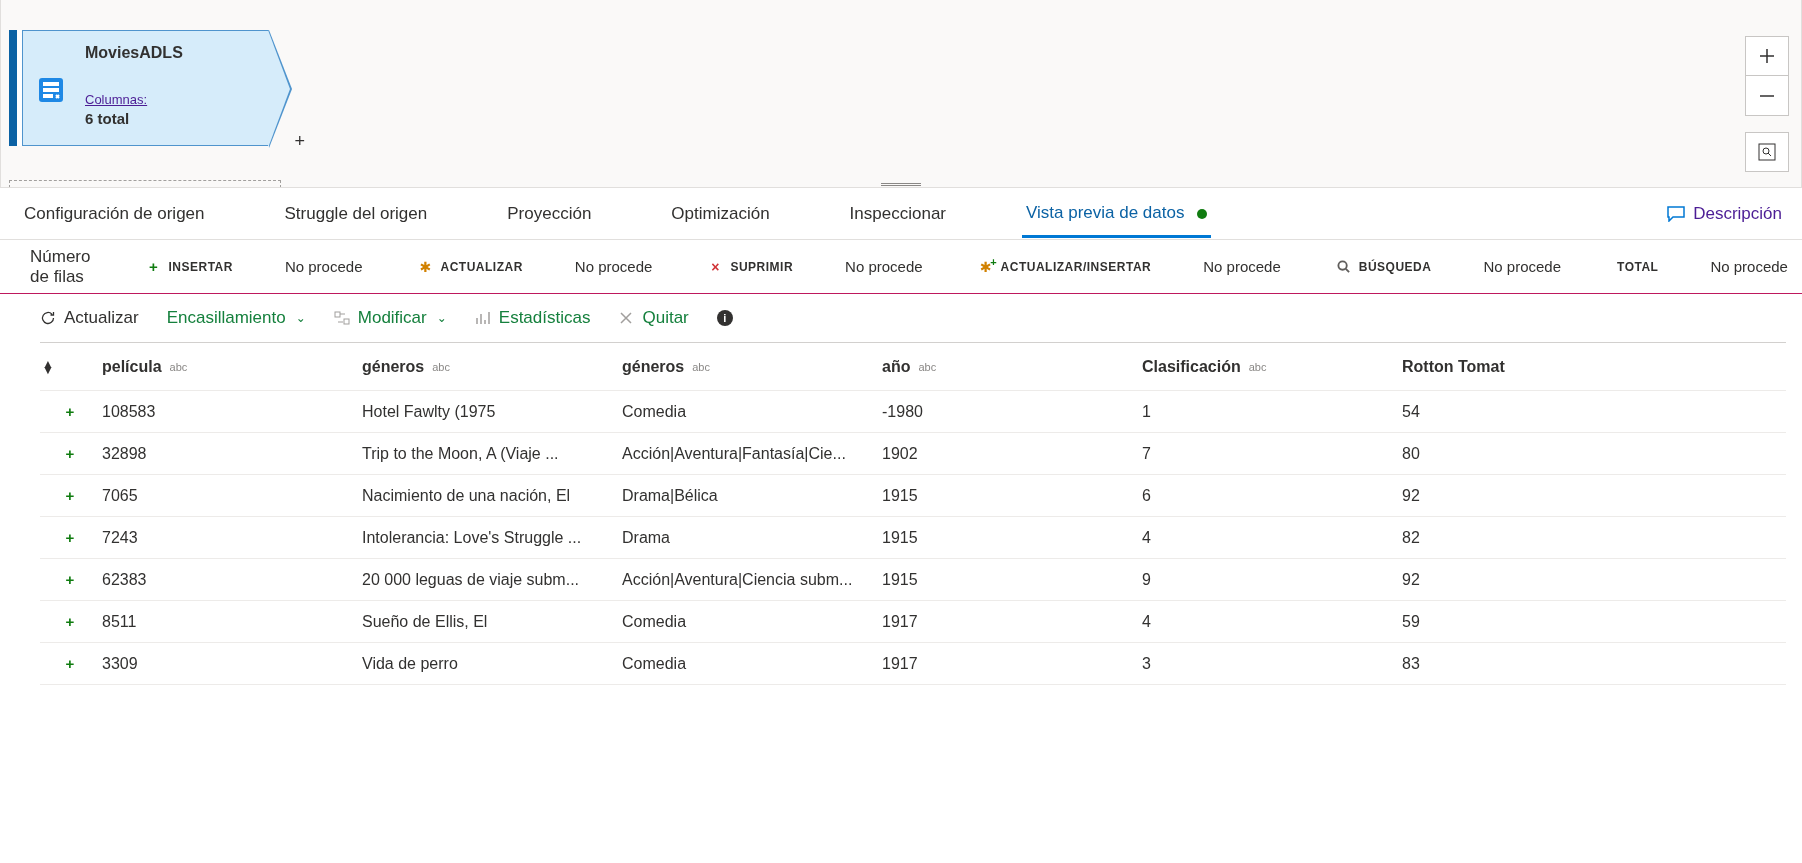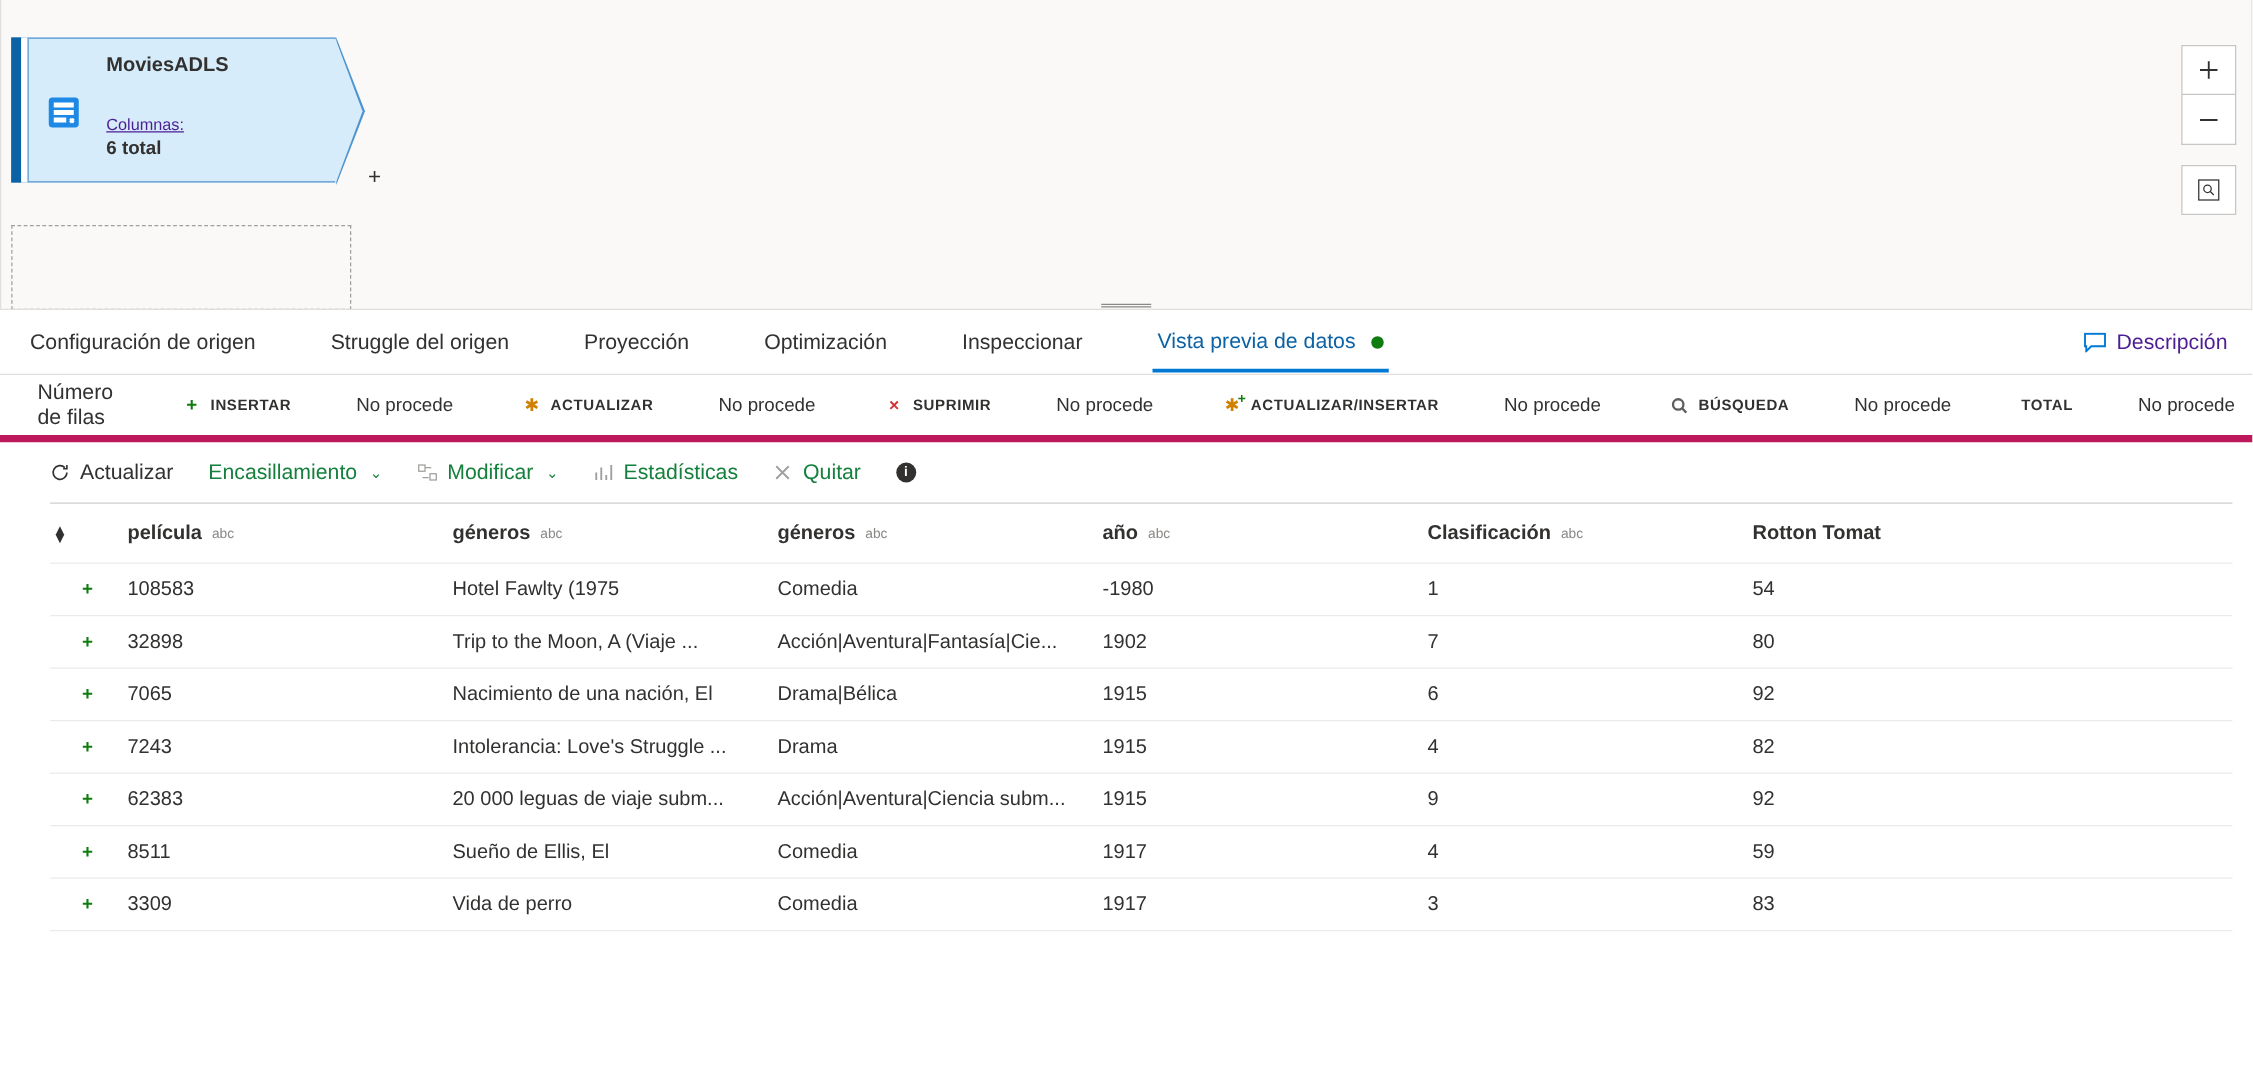--- a/index.html
+++ b/index.html
@@ -1,18 +1,18 @@
 <!DOCTYPE html>
 <html><head>
 <meta charset="utf-8">
 <style>
   * { box-sizing: border-box; margin: 0; padding: 0; }
   body { font-family: "Segoe UI", Arial, sans-serif; font-size: 14px; color: #323130; background: #fff; overflow: hidden; width: 1802px; height: 863px; position: relative; }
 
-  .canvas-area { position: relative; height: 248px; border: 1px solid #e1dfdd; border-top: none; background: #faf9f8; overflow: hidden; }
+  .canvas-area { position: relative; height: 188px; border: 1px solid #e1dfdd; border-top: none; background: #faf9f8; overflow: hidden; }
   .source-node { position: absolute; top: 30px; left: 8px; }
   .node-shape { position: relative; width: 260px; height: 116px; }
   .node-body { position: absolute; left: 0; top: 0; width: 260px; height: 116px; background: #d6ecfa; border: 1px solid #4f94cd; }
   .node-body::after { content:""; position:absolute; right:-22px; top:-1px; width:0; height:0; border-top:59px solid transparent; border-bottom:59px solid transparent; border-left:22px solid #d6ecfa; }
   .node-body::before { content:""; position:absolute; right:-24px; top:-1px; width:0; height:0; border-top:59px solid transparent; border-bottom:59px solid transparent; border-left:23px solid #4f94cd; }
   .node-leftbar { position:absolute; left:0; top:0; width:8px; height:116px; background:#0b62a4; }
   .node-leftbar2 { position:absolute; left:8px; top:0; width:6px; height:116px; background:#fff; border-right:1px solid #4f94cd; }
   .node-icon { position:absolute; left:30px; top:48px; width:24px; height:24px; background:#1e88e5; border-radius:3px; }
   .node-icon svg { width:24px; height:24px; fill:#fff; }
   .node-title { position:absolute; left:76px; top:14px; font-weight:600; font-size:16px; }
@@ -23,29 +23,29 @@
   .placeholder-node { position:absolute; left:8px; top:180px; width:272px; height:68px; border:1px dashed #a19f9d; background:transparent; display:flex; align-items:flex-end; justify-content:center; padding-bottom:4px; color:#605e5c; font-size:14px; overflow:hidden; }
 
   .zoom-controls { position:absolute; right:12px; top:36px; width:44px; }
   .zoom-btn { width:44px; height:40px; border:1px solid #c8c6c4; background:#fff; display:flex; align-items:center; justify-content:center; font-size:22px; cursor:pointer; }
   .zoom-btn + .zoom-btn { border-top:none; }
   .fit-btn { margin-top:16px; width:44px; height:40px; border:1px solid #c8c6c4; background:#fff; display:flex; align-items:center; justify-content:center; cursor:pointer; }
 
   .drag-handle { position:absolute; bottom:0; left:50%; transform:translateX(-50%); width:40px; height:6px; display:flex; align-items:center; justify-content:center; }
   .drag-handle div { width:40px; height:3px; border-top:1px solid #8a8886; border-bottom:1px solid #8a8886; }
 
-  .tabs-bar { display:flex; align-items:center; border-bottom:1px solid #e1dfdd; height:52px; padding:0 20px; gap:52px; background:#fff; }
+  .tabs-bar { display:flex; align-items:center; border-bottom:1px solid #e1dfdd; height:52px; padding:0 20px; gap:72px; background:#fff; }
   .tab { font-size:17px; color:#323130; cursor:pointer; padding:12px 4px; white-space:nowrap; }
   .tab.active { color:#0b62a4; border-bottom:3px solid #0078d4; font-weight:400; position:relative; top:1px; }
   .tab-dot { display:inline-block; width:10px; height:10px; border-radius:50%; background:#107c10; margin-left:8px; vertical-align:middle; }
   .tabs-spacer { flex:1; }
   .desc-link { display:flex; align-items:center; gap:8px; color:#4c1d95; cursor:pointer; font-size:17px; }
   .desc-link svg { width:18px; height:16px; stroke:#0078d4; fill:none; stroke-width:1.5; }
 
-  .stats-bar { display:flex; align-items:center; height:54px; padding:0 30px; gap:56px; border-bottom:6px solid #be185d; background:#fff; }
+  .stats-bar { display:flex; align-items:center; height:54px; padding:0 30px; gap:56px; border-bottom:1px solid #be185d; background:#fff; }
   .stats-label { font-size:17px; color:#323130; }
   .stat { display:flex; align-items:center; gap:8px; font-size:16px; white-space:nowrap; }
   .stat-key { font-size:12px; font-weight:700; letter-spacing:0.5px; }
   .stat-val { font-size:15px;padding-left:44px; }
   .ic { display:inline-flex; width:14px; height:14px; align-items:center; justify-content:center; }
   .ic-plus { color:#107c10; font-weight:700; font-size:15px; }
   .ic-ast-orange { color:#d18100; font-size:14px; }
   .ic-x { color:#d13438; font-weight:700; font-size:14px; }
   .ic-search svg { width:13px; height:13px; stroke:#605e5c; fill:none; stroke-width:2; }
 

